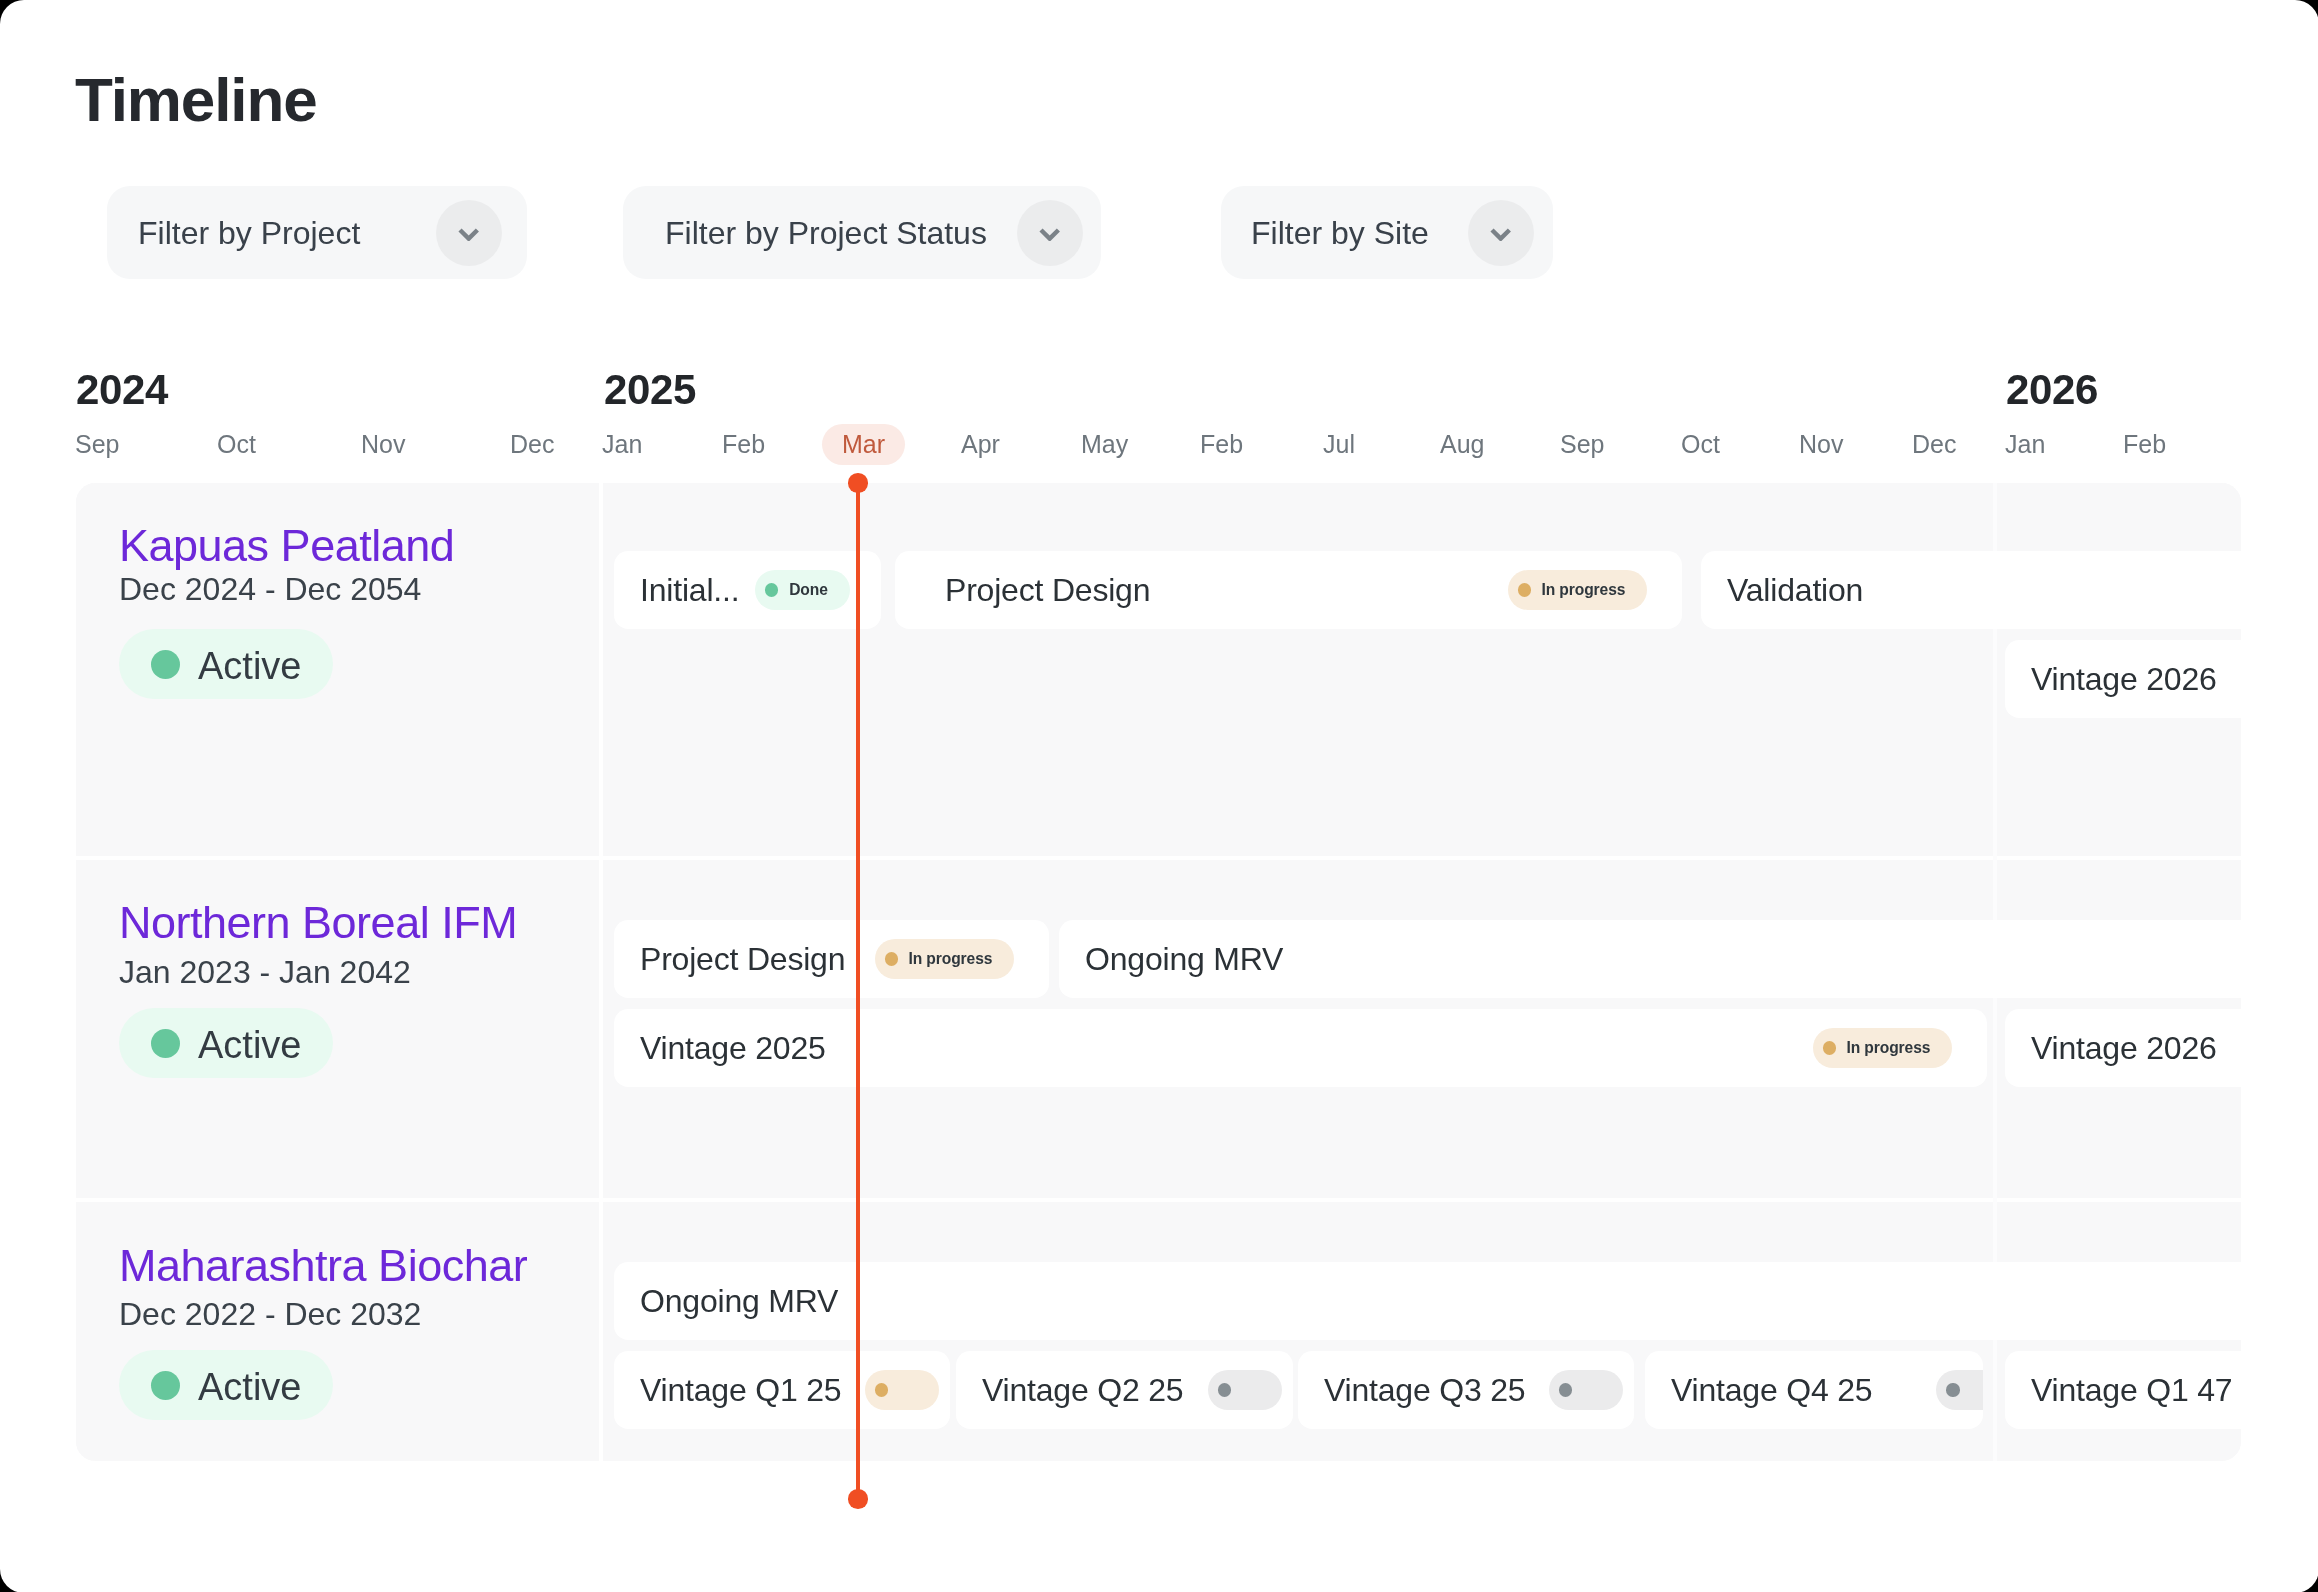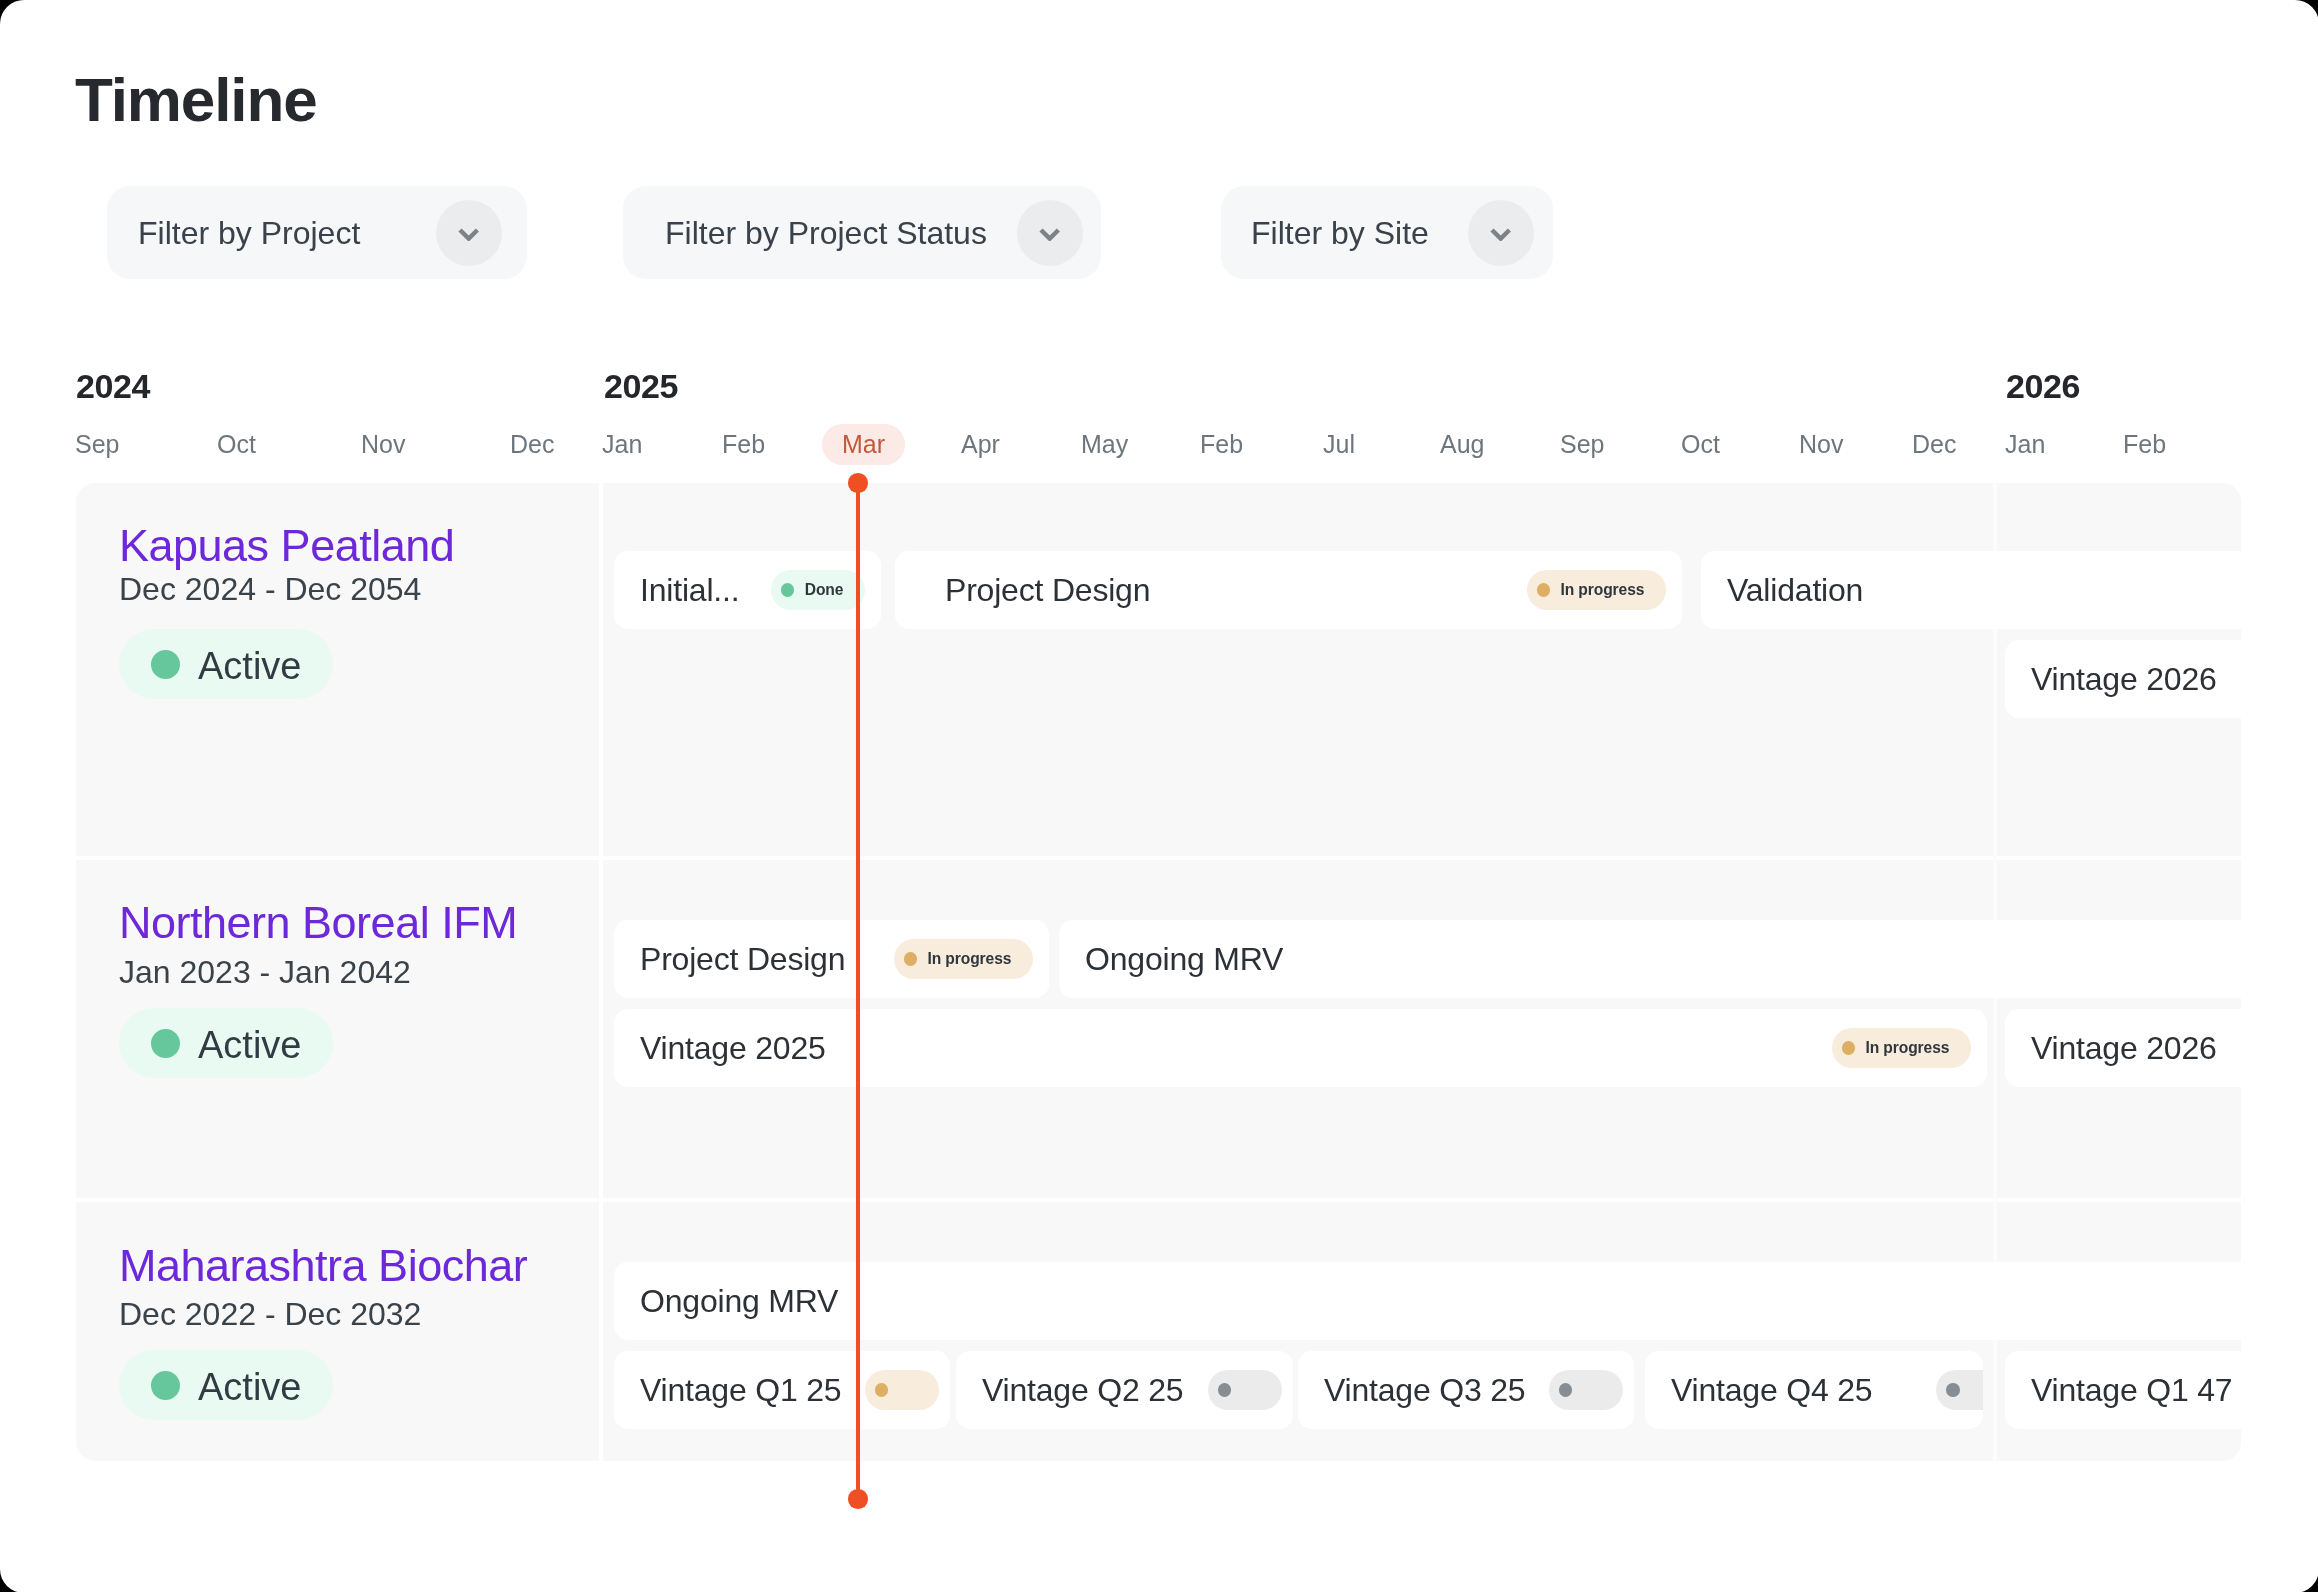--- a/index.html
+++ b/index.html
@@ -12,21 +12,21 @@
 
   
   .fbox{position:absolute;top:186px;height:93px;background:#f6f7f8;border-radius:23px;}
   .flabel{position:absolute;top:50%;transform:translateY(-50%);font-size:32px;color:#39414a;white-space:nowrap;
           line-height:1;}
   .fchev{position:absolute;top:50%;transform:translateY(-50%);width:66px;height:66px;border-radius:50%;
          background:#ebeced;display:flex;align-items:center;justify-content:center;}
   .fchev svg{display:block;position:relative;top:1.8px;}
 
   
-  .yearlbl{position:absolute;top:369px;font-size:34px;line-height:1;font-weight:700;color:#23262a;letter-spacing:-0.4px;}
+  .yearlbl{position:absolute;top:369px;font-size:42px;line-height:1;font-weight:700;color:#23262a;letter-spacing:-0.4px;}
   .monthlbl{position:absolute;top:432px;font-size:25px;line-height:1;color:#6e767d;white-space:nowrap;}
   .monthlbl.cur{color:#c05a3d;}
   .monthpill{position:absolute;background:#fbeae5;border-radius:889px;}
 
   
   #grid{position:absolute;left:76px;top:483px;width:2165px;height:978px;border-radius:19.6px;overflow:hidden;
         background:#f8f8f9;}
   .grow{position:absolute;left:0;width:2165px;background:#f8f8f9;}
   .gdiv{position:absolute;left:0;width:2165px;height:4.4px;background:#fff;}
   .vline{position:absolute;top:0;width:4.4px;background:#fff;}
@@ -39,21 +39,21 @@
   .pbadge .dot{width:29px;height:29px;border-radius:50%;background:#66c79c;margin-right:18px;flex:0 0 auto;}
   .pbadge .txt{font-size:38px;line-height:1;color:#333b42;position:relative;top:1.8px;}
 
   .bar{position:absolute;height:78px;background:#fff;border-radius:14.2px;display:flex;align-items:center;
        padding:0 10.7px 0 26px;box-sizing:border-box;overflow:hidden;white-space:nowrap;}
   .bar .blabel{font-size:32px;line-height:1;color:#2b3136;letter-spacing:-0.2px;flex:0 0 auto;}
   .bar .spacer{flex:1 1 auto;min-width:16px;}
   .bar .sbadge{display:inline-flex;align-items:center;height:40px;border-radius:889px;
                padding:0 22px 0 9.8px;flex:0 0 auto;box-sizing:border-box;min-width:74px;}
   .bar .sbadge .sdot{width:13.3px;height:13.3px;border-radius:50%;flex:0 0 auto;}
-  .bar .sbadge.has-text{margin-right:5px;}
+  .bar .sbadge.has-text{margin-right:24px;}
   .bar .sbadge .stxt{font-size:15.6px;font-weight:700;margin-left:10.7px;white-space:nowrap;letter-spacing:-0.1px;}
   .sb-done{background:#e8faf1;}
   .sb-done .sdot{background:#66c79c;}
   .sb-done .stxt{color:#2f373d;}
   .sb-prog{background:#f8ecdc;}
   .sb-prog .sdot{background:#ddae63;}
   .sb-prog .stxt{color:#2f373d;}
   .sb-none{background:#ebebec;}
   .sb-none .sdot{background:#868e93;}
   .sb-none .stxt{color:#2f373d;}

